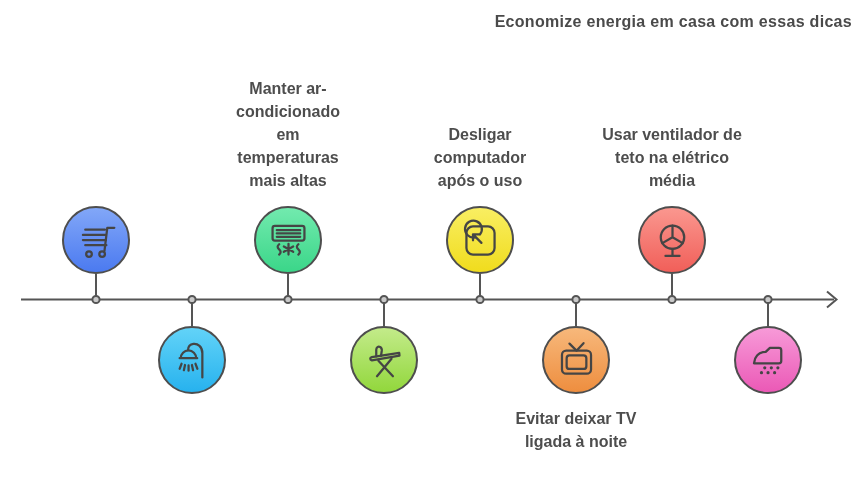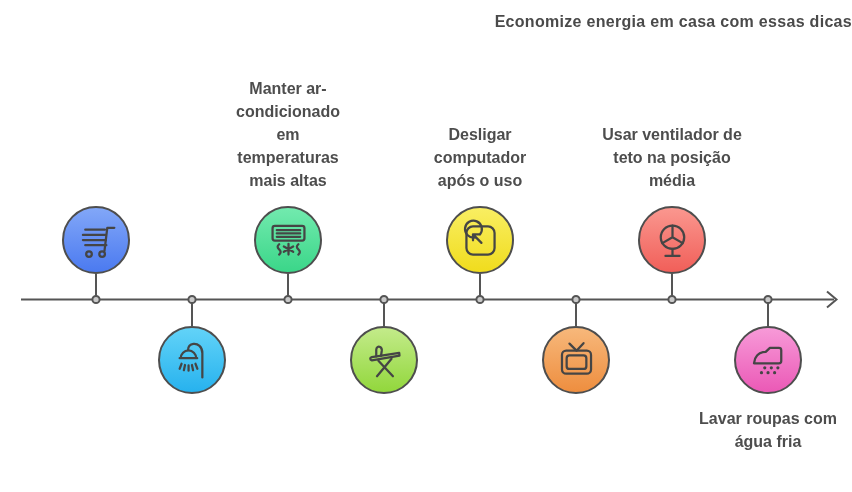--- a/index.html
+++ b/index.html
@@ -116,38 +116,38 @@
   </div>
   <div class="label top l4">Desligar computador após o uso</div>
 
   <div class="circle bottom c5" style="background: linear-gradient(rgb(247, 184, 123), rgb(238, 142, 63));">
     <svg class="icon" viewBox="0 0 48 48">
       <path d="M16.5,6 L24,13.5 L31.5,5.5"></path>
       <rect x="8.5" y="13.5" width="31" height="24.5" rx="4.5"></rect>
       <rect x="13.5" y="18.5" width="21" height="14.5" rx="3"></rect>
     </svg>
   </div>
+  <div class="label bottom l5">Evitar deixar TV ligada à noite</div>
 
   <div class="circle top c6" style="background: linear-gradient(rgb(250, 151, 143), rgb(241, 95, 89));">
     <svg class="icon" viewBox="0 0 48 48">
       <circle cx="24" cy="20.5" r="12.5"></circle>
       <path d="M24,20.5 L24,8 M24,20.5 L13.2,26.8 M24,20.5 L34.8,26.8"></path>
       <path d="M24,33 L24,40.5 M16.5,40.5 L31.5,40.5"></path>
     </svg>
   </div>
-  <div class="label top l6">Usar ventilador de teto na posição média</div>
+  <div class="label top l6">Usar ventilador de teto na elétrico média</div>
 
   <div class="circle bottom c7" style="background: linear-gradient(rgb(247, 154, 216), rgb(235, 89, 182));">
     <svg class="icon" viewBox="0 0 48 48">
       <path d="M8.5,27 Q8.8,22 12,18.5 Q14.5,15.5 18,15 L21,14.8 L25.5,10.5 L35,10.5 Q37.6,10.5 37.6,13 L37.6,24.5 Q37.6,27 35,27 Z"></path>
       <g class="fill">
         <circle class="fill" cx="20" cy="31.8" r="1.7"></circle>
         <circle class="fill" cx="27" cy="31.8" r="1.7"></circle>
         <circle class="fill" cx="34" cy="31.8" r="1.7"></circle>
         <circle class="fill" cx="16.5" cy="37" r="1.7"></circle>
         <circle class="fill" cx="23.5" cy="37" r="1.7"></circle>
         <circle class="fill" cx="30.5" cy="37" r="1.7"></circle>
       </g>
     </svg>
   </div>
-  <div class="label bottom l7">Lavar roupas com água fria</div>
 
 </div>
 
 </body></html>

